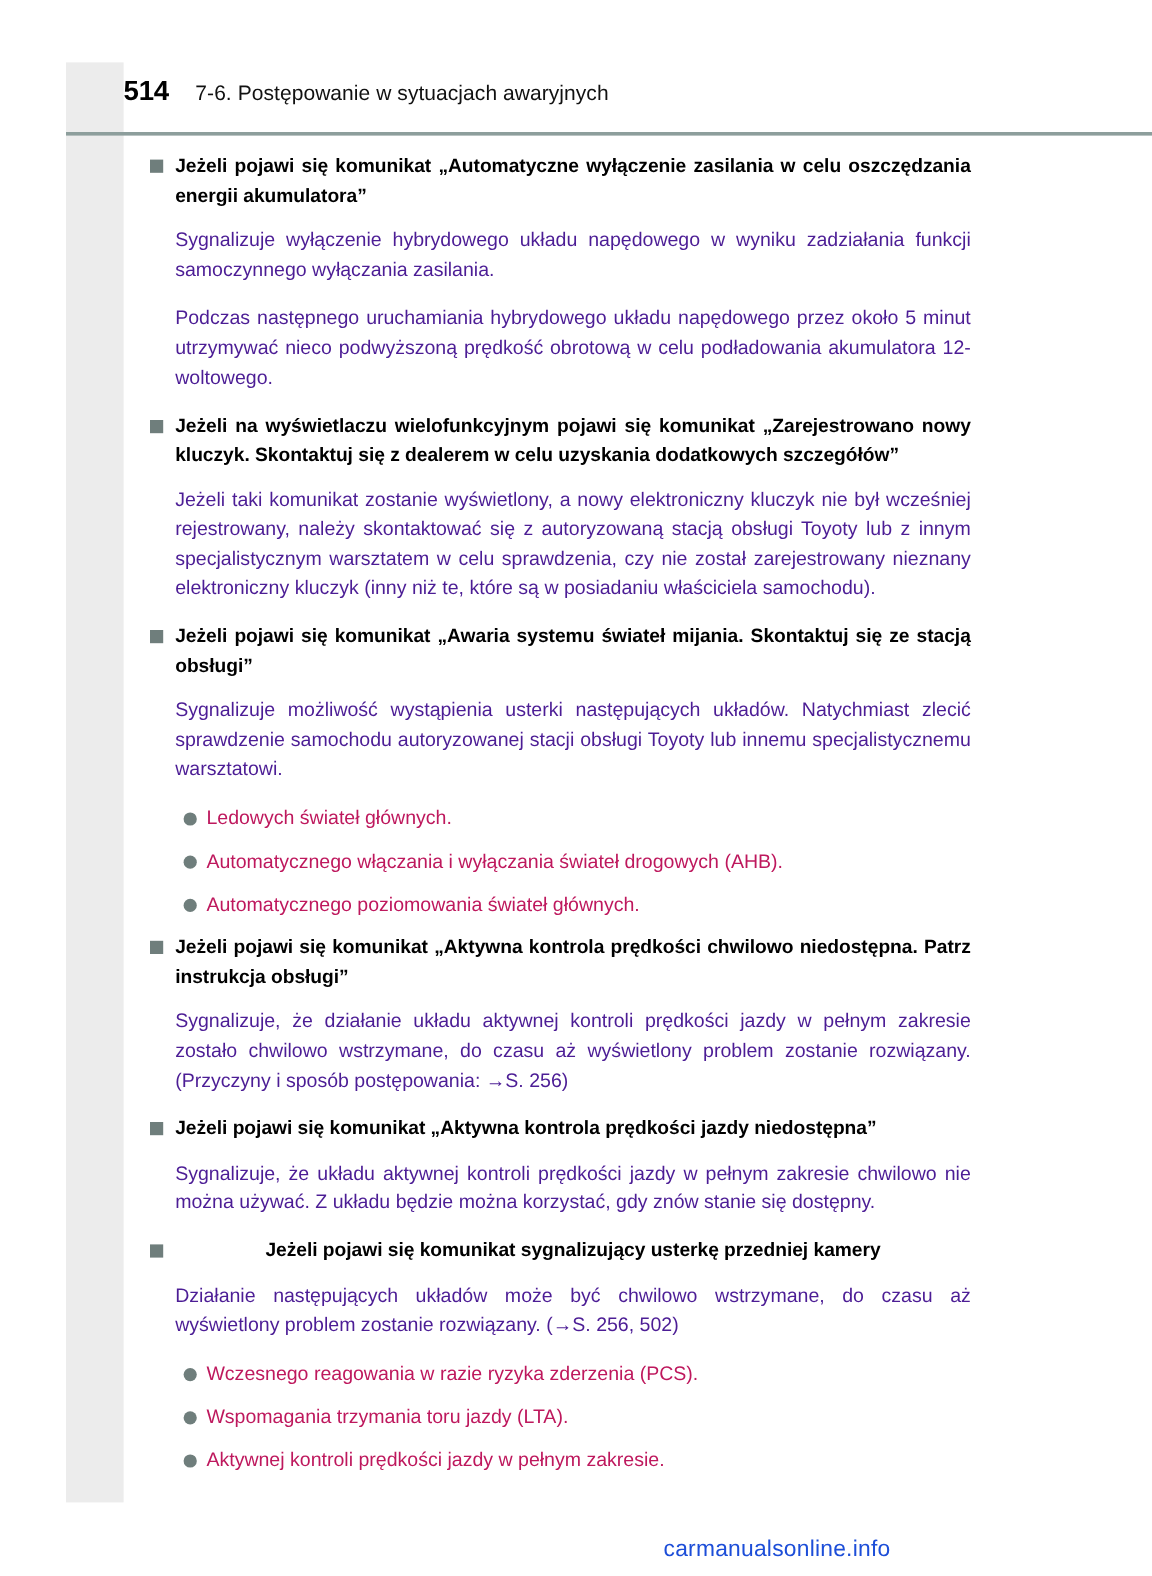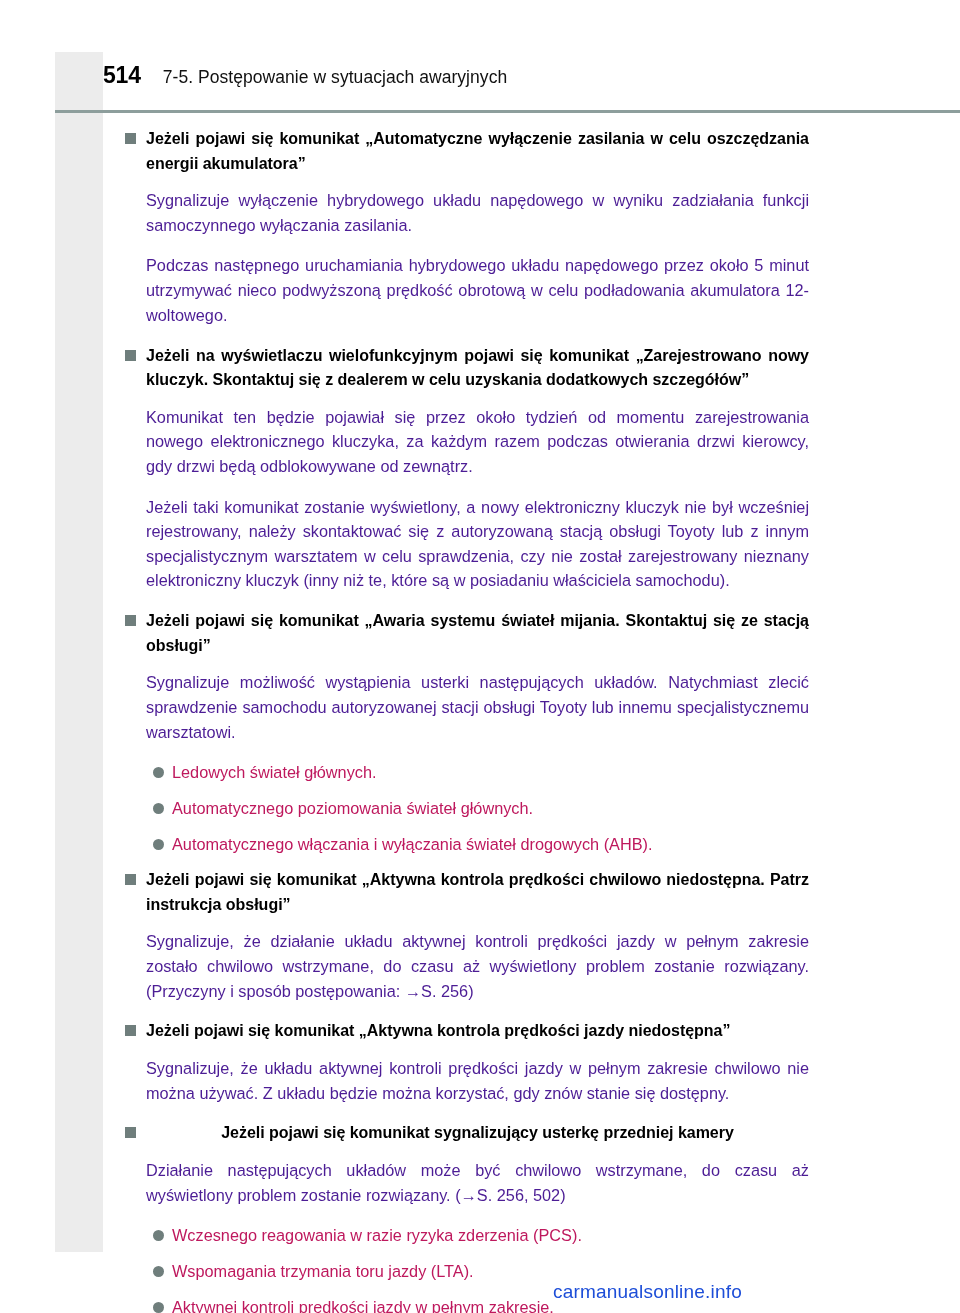--- a/index.html
+++ b/index.html
@@ -150,62 +150,61 @@
 </style>
 </head>
 <body>
 
 <div class="page">
 
   <div class="edge-band"></div>
 
   <div class="header">
     <span class="header-pageno">514</span>
-    <span class="header-title">7-5. Postępowanie w sytuacjach awaryjnych</span>
+    <span class="header-title">7-6. Postępowanie w sytuacjach awaryjnych</span>
   </div>
   <div class="header-rule"></div>
 
   <div class="content">
 
     <div class="block">
       <div class="sq-item">
         <span class="sq-bullet"></span>
         <div class="sq-heading">Jeżeli pojawi się komunikat „Automatyczne wyłączenie zasilania w celu oszczędzania energii akumulatora”</div>
       </div>
       <p class="para">Sygnalizuje wyłączenie hybrydowego układu napędowego w wyniku zadziałania funkcji samoczynnego wyłączania zasilania.</p>
       <p class="para">Podczas następnego uruchamiania hybrydowego układu napędowego przez około 5 minut utrzymywać nieco podwyższoną prędkość obrotową w celu podładowania akumulatora 12-woltowego.</p>
     </div>
 
     <div class="block">
       <div class="sq-item">
         <span class="sq-bullet"></span>
         <div class="sq-heading">Jeżeli na wyświetlaczu wielofunkcyjnym pojawi się komunikat „Zarejestrowano nowy kluczyk. Skontaktuj się z dealerem w celu uzyskania dodatkowych szczegółów”</div>
       </div>
-      <p class="para">Komunikat ten będzie pojawiał się przez około tydzień od momentu zarejestrowania nowego elektronicznego kluczyka, za każdym razem podczas otwierania drzwi kierowcy, gdy drzwi będą odblokowywane od zewnątrz.</p>
       <p class="para">Jeżeli taki komunikat zostanie wyświetlony, a nowy elektroniczny kluczyk nie był wcześniej rejestrowany, należy skontaktować się z autoryzowaną stacją obsługi Toyoty lub z innym specjalistycznym warsztatem w celu sprawdzenia, czy nie został zarejestrowany nieznany elektroniczny kluczyk (inny niż te, które są w posiadaniu właściciela samochodu).</p>
     </div>
 
     <div class="block">
       <div class="sq-item">
         <span class="sq-bullet"></span>
         <div class="sq-heading">Jeżeli pojawi się komunikat „Awaria systemu świateł mijania. Skontaktuj się ze stacją obsługi”</div>
       </div>
       <p class="para">Sygnalizuje możliwość wystąpienia usterki następujących układów. Natychmiast zlecić sprawdzenie samochodu autoryzowanej stacji obsługi Toyoty lub innemu specjalistycznemu warsztatowi.</p>
       <ul class="dot-list">
         <li class="dot-item">
           <span class="dot-bullet"></span>
           <span>Ledowych świateł głównych.</span>
         </li>
         <li class="dot-item">
           <span class="dot-bullet"></span>
+          <span>Automatycznego włączania i wyłączania świateł drogowych (AHB).</span>
+        </li>
+        <li class="dot-item">
+          <span class="dot-bullet"></span>
           <span>Automatycznego poziomowania świateł głównych.</span>
-        </li>
-        <li class="dot-item">
-          <span class="dot-bullet"></span>
-          <span>Automatycznego włączania i wyłączania świateł drogowych (AHB).</span>
         </li>
       </ul>
     </div>
 
     <div class="block">
       <div class="sq-item">
         <span class="sq-bullet"></span>
         <div class="sq-heading">Jeżeli pojawi się komunikat „Aktywna kontrola prędkości chwilowo niedostępna. Patrz instrukcja obsługi”</div>
       </div>
       <p class="para">Sygnalizuje, że działanie układu aktywnej kontroli prędkości jazdy w pełnym zakresie zostało chwilowo wstrzymane, do czasu aż wyświetlony problem zostanie rozwiązany. (Przyczyny i sposób postępowania: →S. 256)</p>

